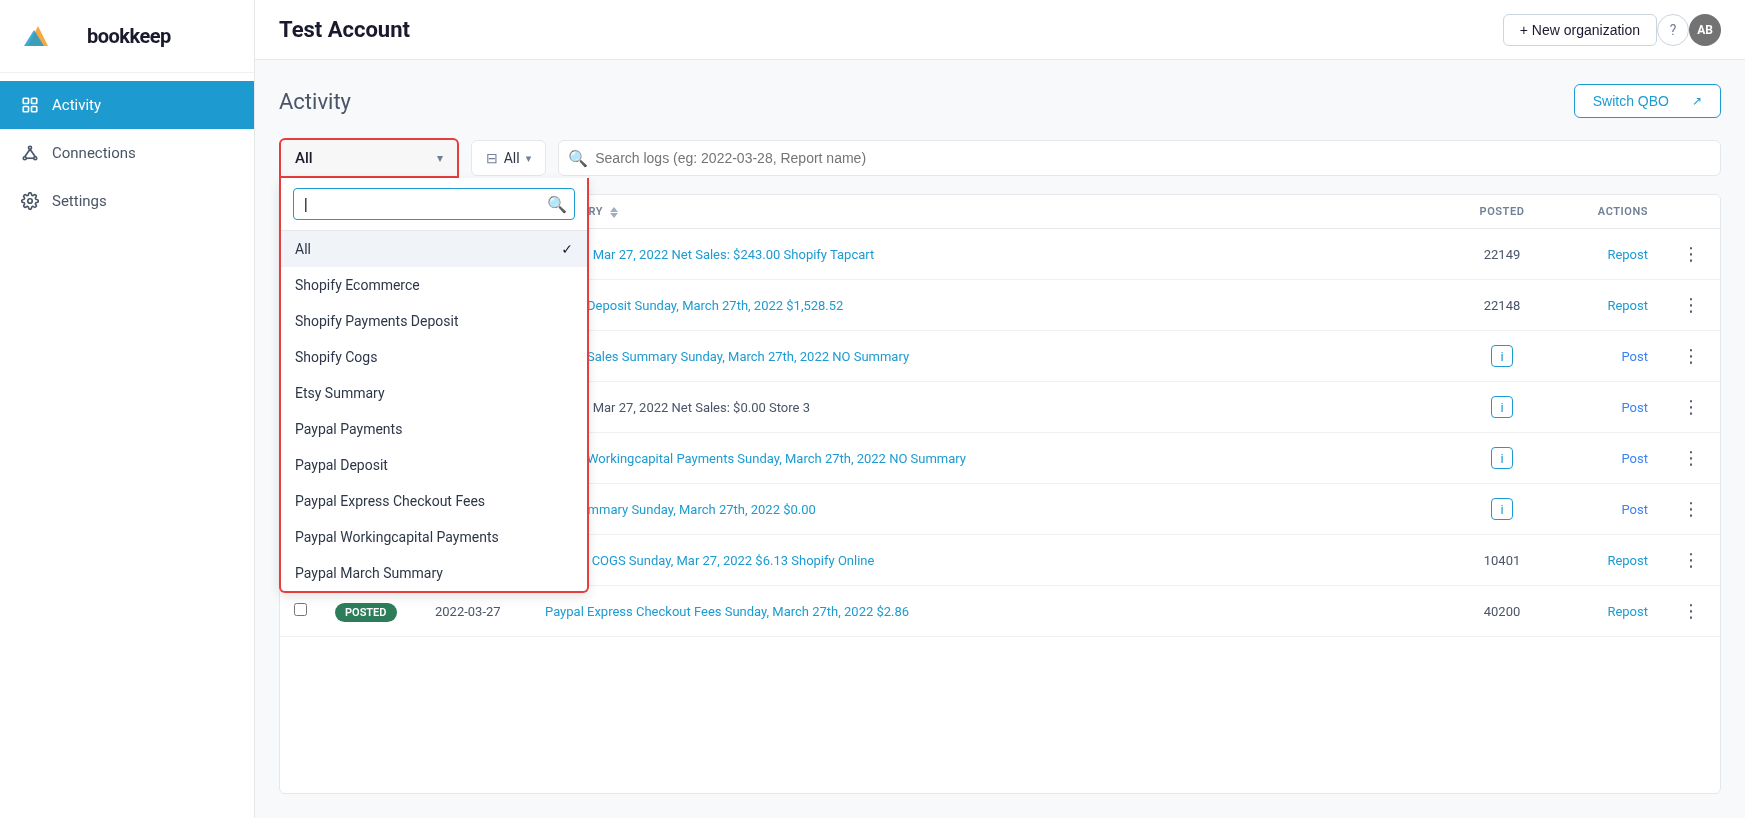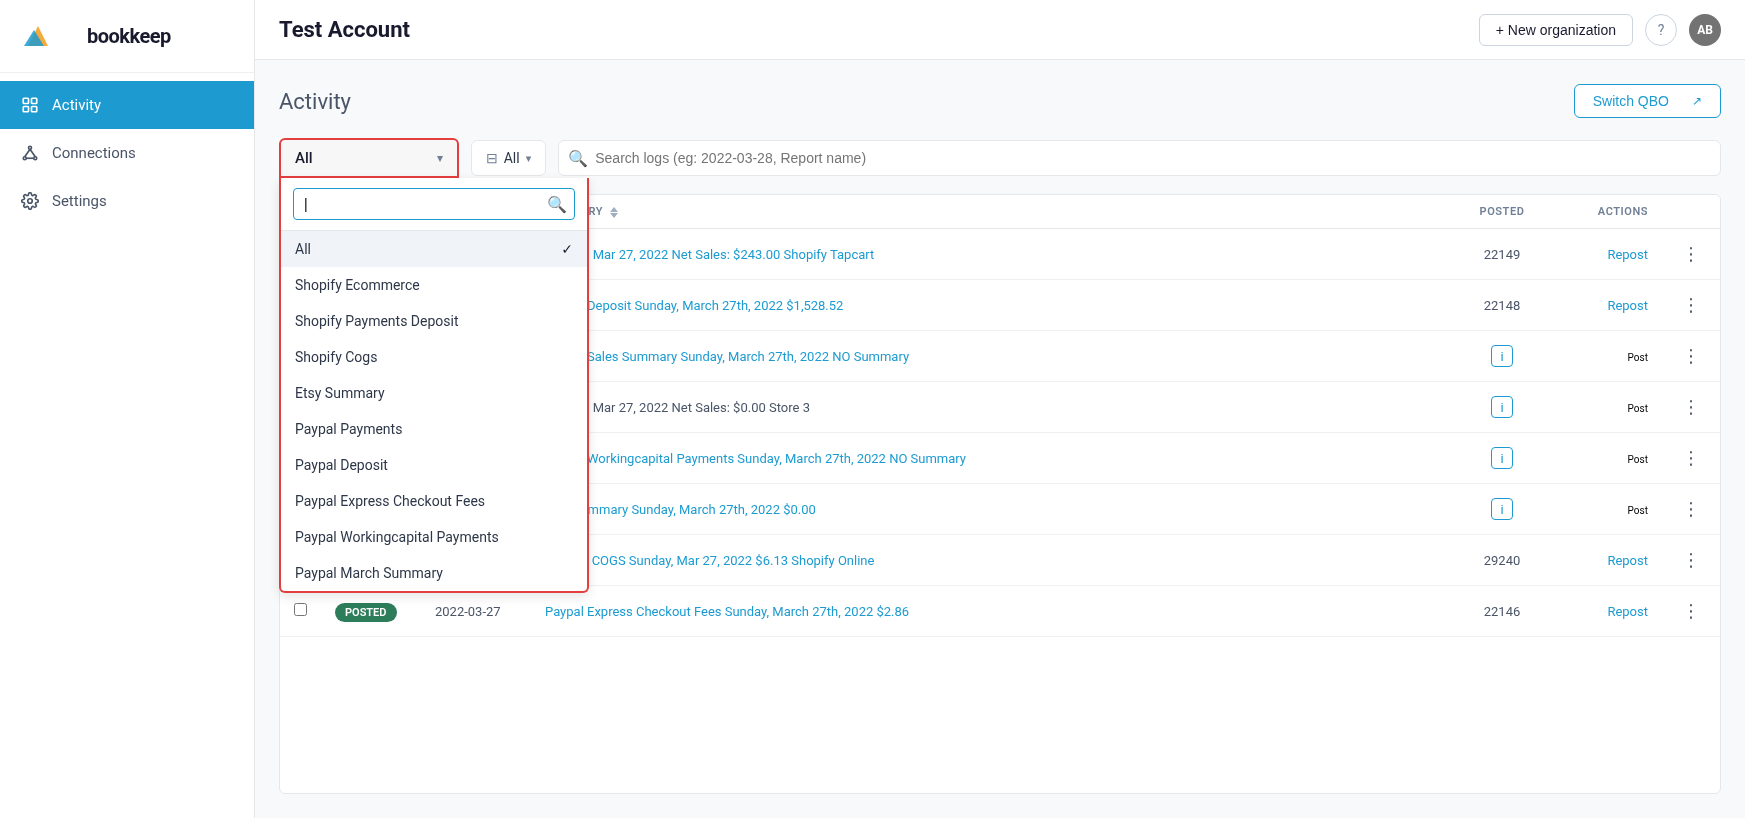--- a/index.html
+++ b/index.html
@@ -81,21 +81,20 @@
       min-height: 60px;
     }
     .account-title {
       font-size: 22px;
       font-weight: 700;
       color: #1a1a2e;
     }
     .header-actions {
       display: flex;
       align-items: center;
-      gap: 12px;
     }
     .btn-new-org {
       border: 1px solid #cbd5e0;
       background: #fff;
       color: #1a1a2e;
       padding: 7px 16px;
       border-radius: 6px;
       font-size: 14px;
       cursor: pointer;
       white-space: nowrap;
@@ -338,23 +337,23 @@
       font-size: 11px;
       font-weight: 600;
       white-space: nowrap;
     }
     .action-repost {
       color: #1d9bd1;
       cursor: pointer;
       font-size: 13px;
     }
     .action-post {
-      color: #000000;
-      cursor: pointer;
-      font-size: 10px;
+      color: #3b82f6;
+      cursor: pointer;
+      font-size: 13px;
       padding-left: 41px;
     }
     .info-icon-cell {
       display: inline-flex;
       align-items: center;
       justify-content: center;
       width: 22px;
       height: 22px;
       border: 1.5px solid #1d9bd1;
       border-radius: 4px;
@@ -615,31 +614,31 @@
             <td class="col-posted" style="text-align:center;"><span class="info-icon-cell">i</span></td>
             <td class="col-actions" style="text-align:right;"><span class="action-post">Post</span></td>
             <td class="col-more"><button class="more-btn">⋮</button></td>
           </tr>
 
           <tr>
             <td class="col-check"><input type="checkbox" style=""></td>
             <td class="col-status"><span class="badge-posted">POSTED</span></td>
             <td class="col-date">2022-03-27</td>
             <td class="td-link">Shopify COGS Sunday, Mar 27, 2022 $6.13 Shopify Online</td>
-            <td class="col-posted" style="text-align:center;">29240</td>
+            <td class="col-posted" style="text-align:center;">10401</td>
             <td class="col-actions" style="text-align:right;"><span class="action-repost">Repost</span></td>
             <td class="col-more"><button class="more-btn">⋮</button></td>
           </tr>
 
           <tr>
             <td class="col-check"><input type="checkbox" style=""></td>
             <td class="col-status"><span class="badge-posted">POSTED</span></td>
             <td class="col-date">2022-03-27</td>
             <td class="td-link">Paypal Express Checkout Fees Sunday, March 27th, 2022 $2.86</td>
-            <td class="col-posted" style="text-align:center;">22146</td>
+            <td class="col-posted" style="text-align:center;">40200</td>
             <td class="col-actions" style="text-align:right;"><span class="action-repost">Repost</span></td>
             <td class="col-more"><button class="more-btn">⋮</button></td>
           </tr>
         </tbody>
       </table>
     </div>
   </div>
 </main>
 
 </body></html>

